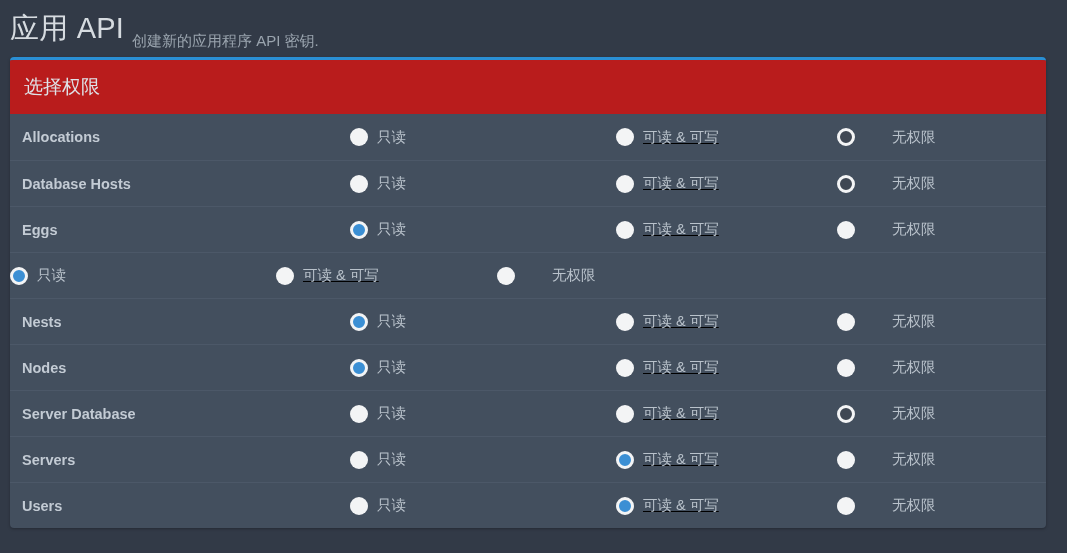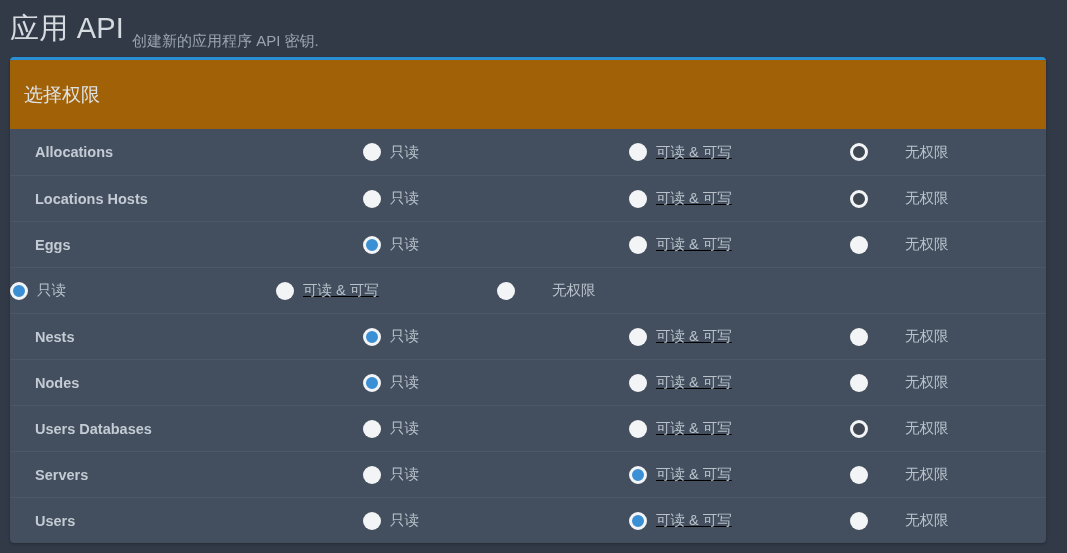--- a/index.html
+++ b/index.html
@@ -46,22 +46,22 @@
     top: 57px;
     width: 1036px;
     background: #434f5e;
     border-radius: 4px;
     border-top: 3px solid #2a8fd4;
     box-sizing: border-box;
     box-shadow: 0 1px 3px rgba(0,0,0,0.28);
     overflow: hidden;
   }
   .card-header {
-    background: #a16207;
-    height: 69px;
+    background: #b91c1c;
+    height: 54px;
     display: flex;
     align-items: center;
     padding-left: 14px;
     box-sizing: border-box;
   }
   .card-header-title {
     font-size: 19px;
     color: #dfe3e8;
     font-weight: 400;
   }
@@ -81,21 +81,20 @@
     border-top: none;
   }
   .perm-label {
     width: 340px;
     padding-left: 12px;
     box-sizing: border-box;
     font-size: 14.5px;
     font-weight: bold;
     color: #c3cbd4;
     white-space: nowrap;
-    margin-left: 13px;
   }
   .perm-option {
     display: flex;
     align-items: center;
     cursor: pointer;
   }
   .perm-option.col-read   { width: 266px; }
   .perm-option.col-rw     { width: 221px; text-decoration: underline; }
   .perm-option.col-none   { width: 180px; gap: 28px; }
 
@@ -147,21 +146,21 @@
         <label class="perm-option col-rw">
           <span class="radio"></span>
           <span class="opt-label">可读 &amp; 可写</span>
         </label>
         <label class="perm-option col-none">
           <span class="radio sel-dark"></span>
           <span class="opt-label">无权限</span>
         </label>
       </div>
       <div class="perm-row">
-        <div class="perm-label">Locations Hosts</div>
+        <div class="perm-label">Database Hosts</div>
         <label class="perm-option col-read">
           <span class="radio"></span>
           <span class="opt-label">只读</span>
         </label>
         <label class="perm-option col-rw">
           <span class="radio"></span>
           <span class="opt-label">可读 &amp; 可写</span>
         </label>
         <label class="perm-option col-none">
           <span class="radio sel-dark"></span>
@@ -221,21 +220,21 @@
         <label class="perm-option col-rw">
           <span class="radio"></span>
           <span class="opt-label">可读 &amp; 可写</span>
         </label>
         <label class="perm-option col-none">
           <span class="radio"></span>
           <span class="opt-label">无权限</span>
         </label>
       </div>
       <div class="perm-row">
-        <div class="perm-label">Users Databases</div>
+        <div class="perm-label">Server Database</div>
         <label class="perm-option col-read">
           <span class="radio"></span>
           <span class="opt-label">只读</span>
         </label>
         <label class="perm-option col-rw">
           <span class="radio"></span>
           <span class="opt-label">可读 &amp; 可写</span>
         </label>
         <label class="perm-option col-none">
           <span class="radio sel-dark"></span>

